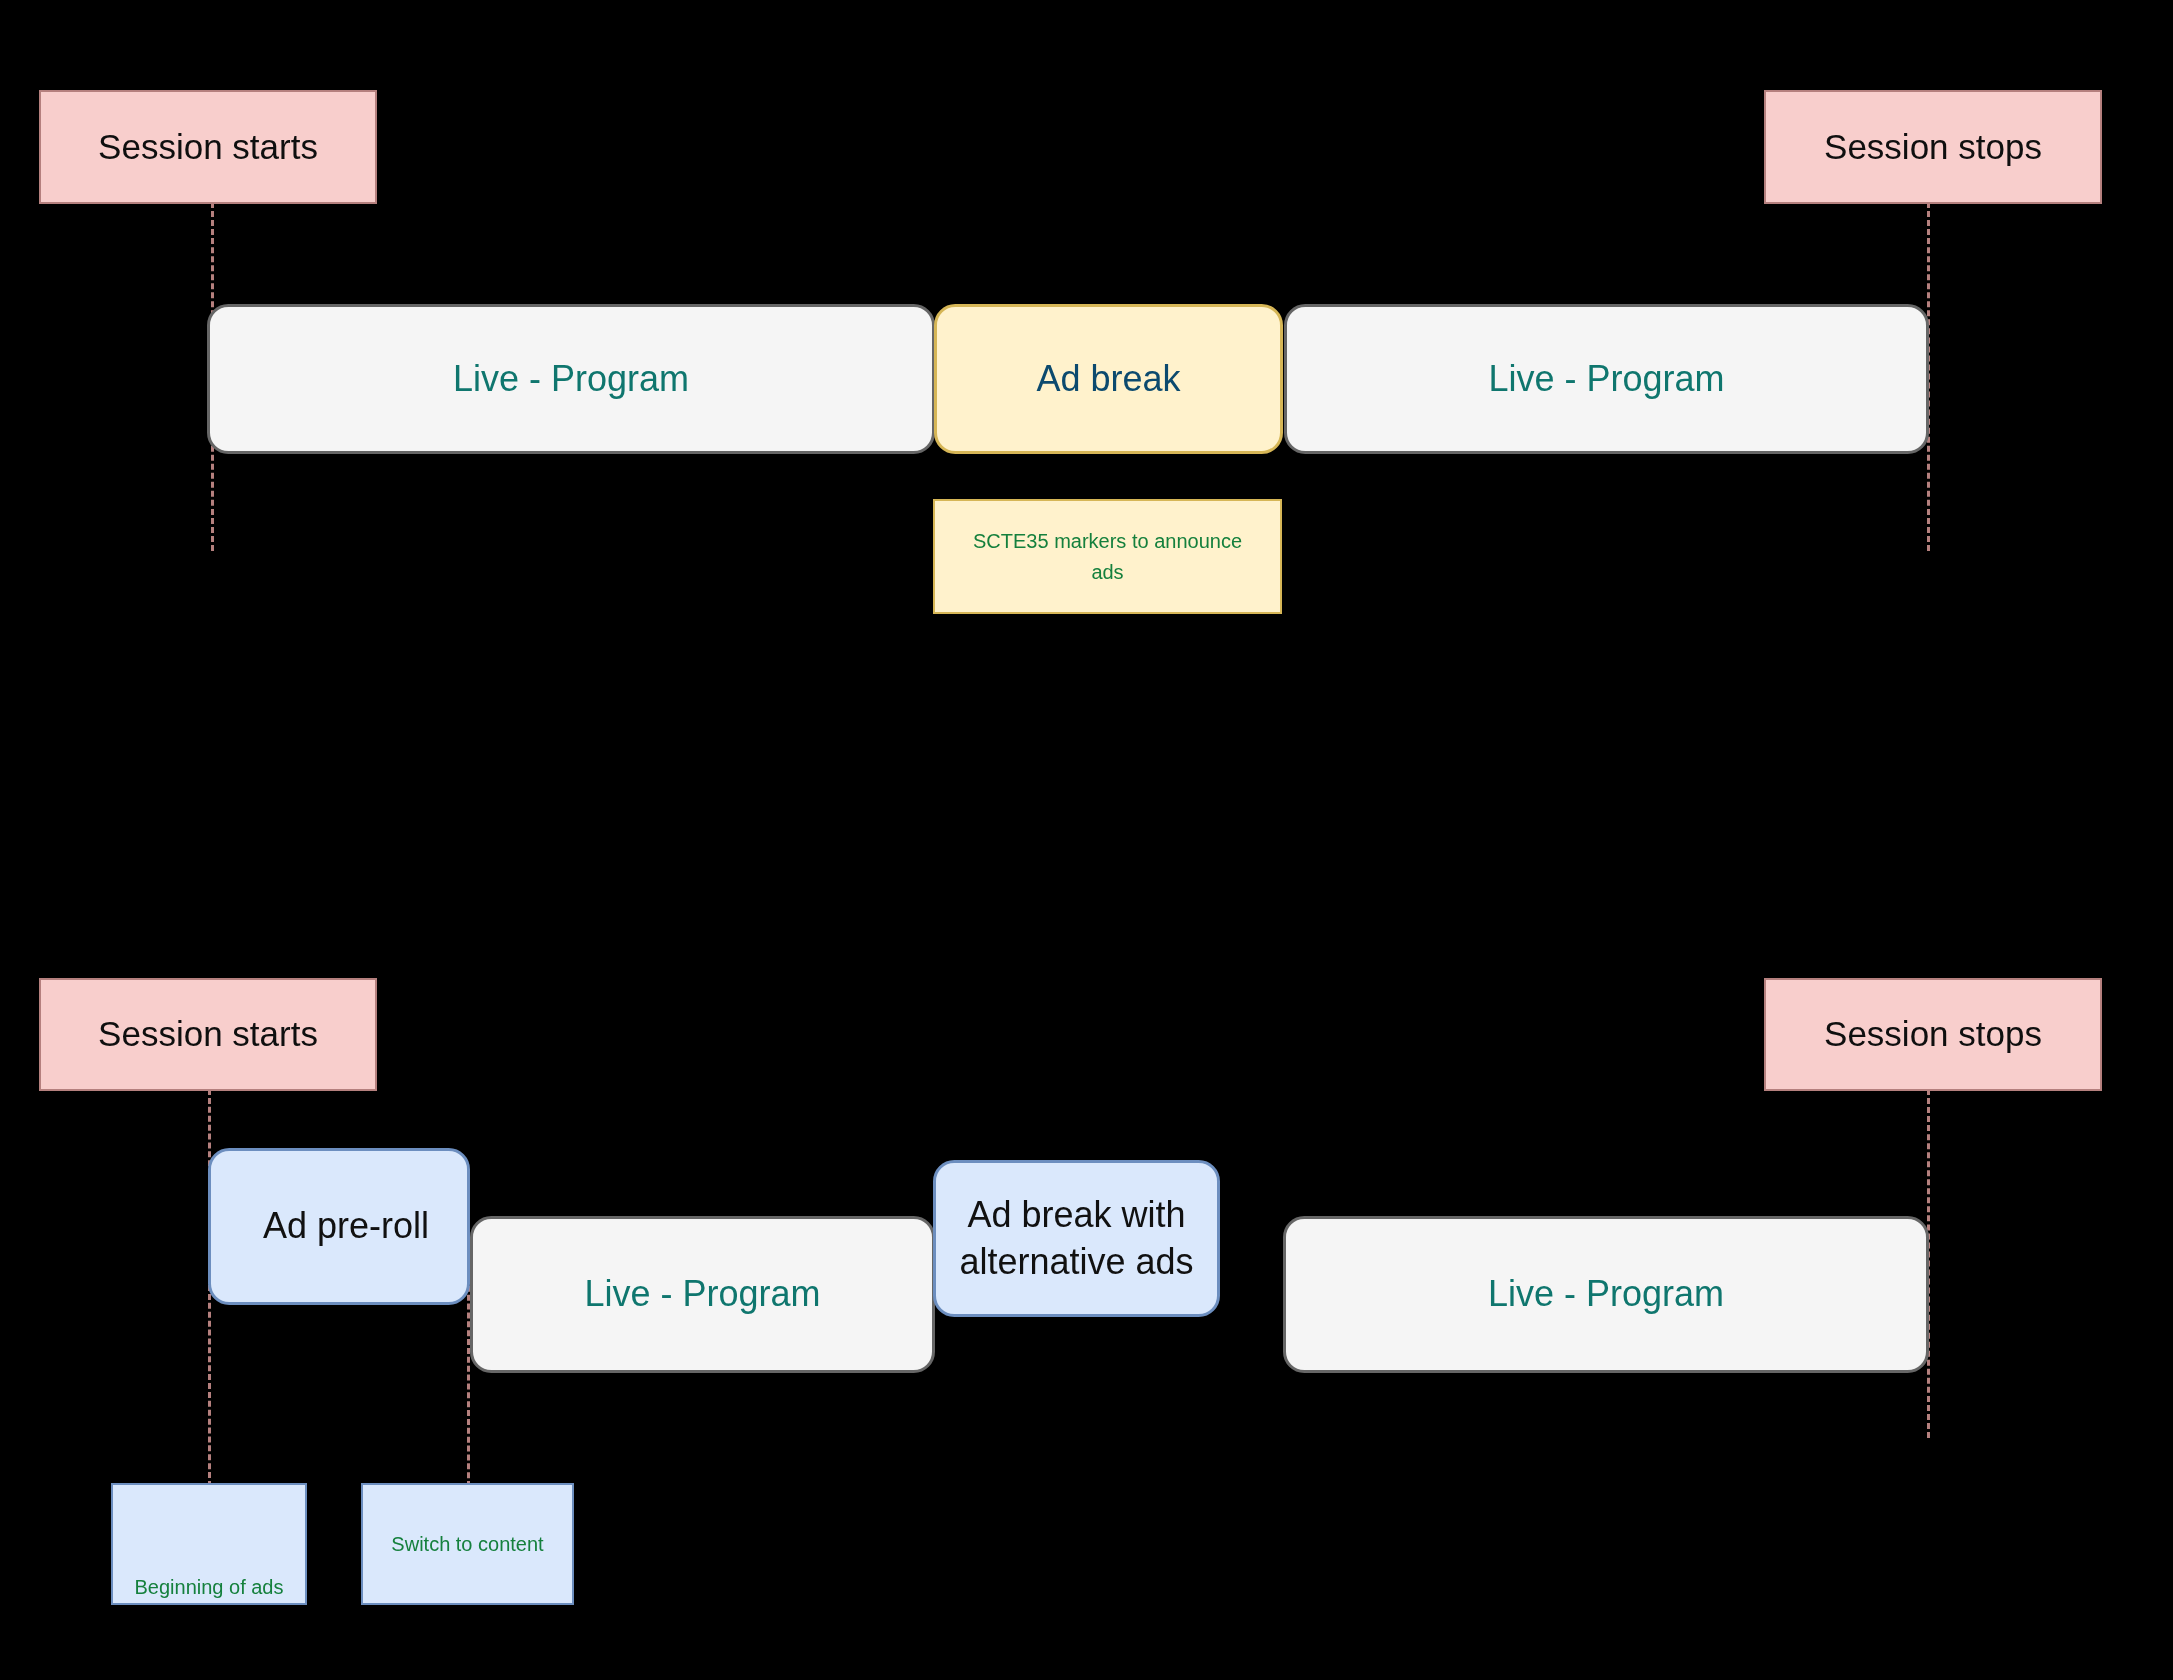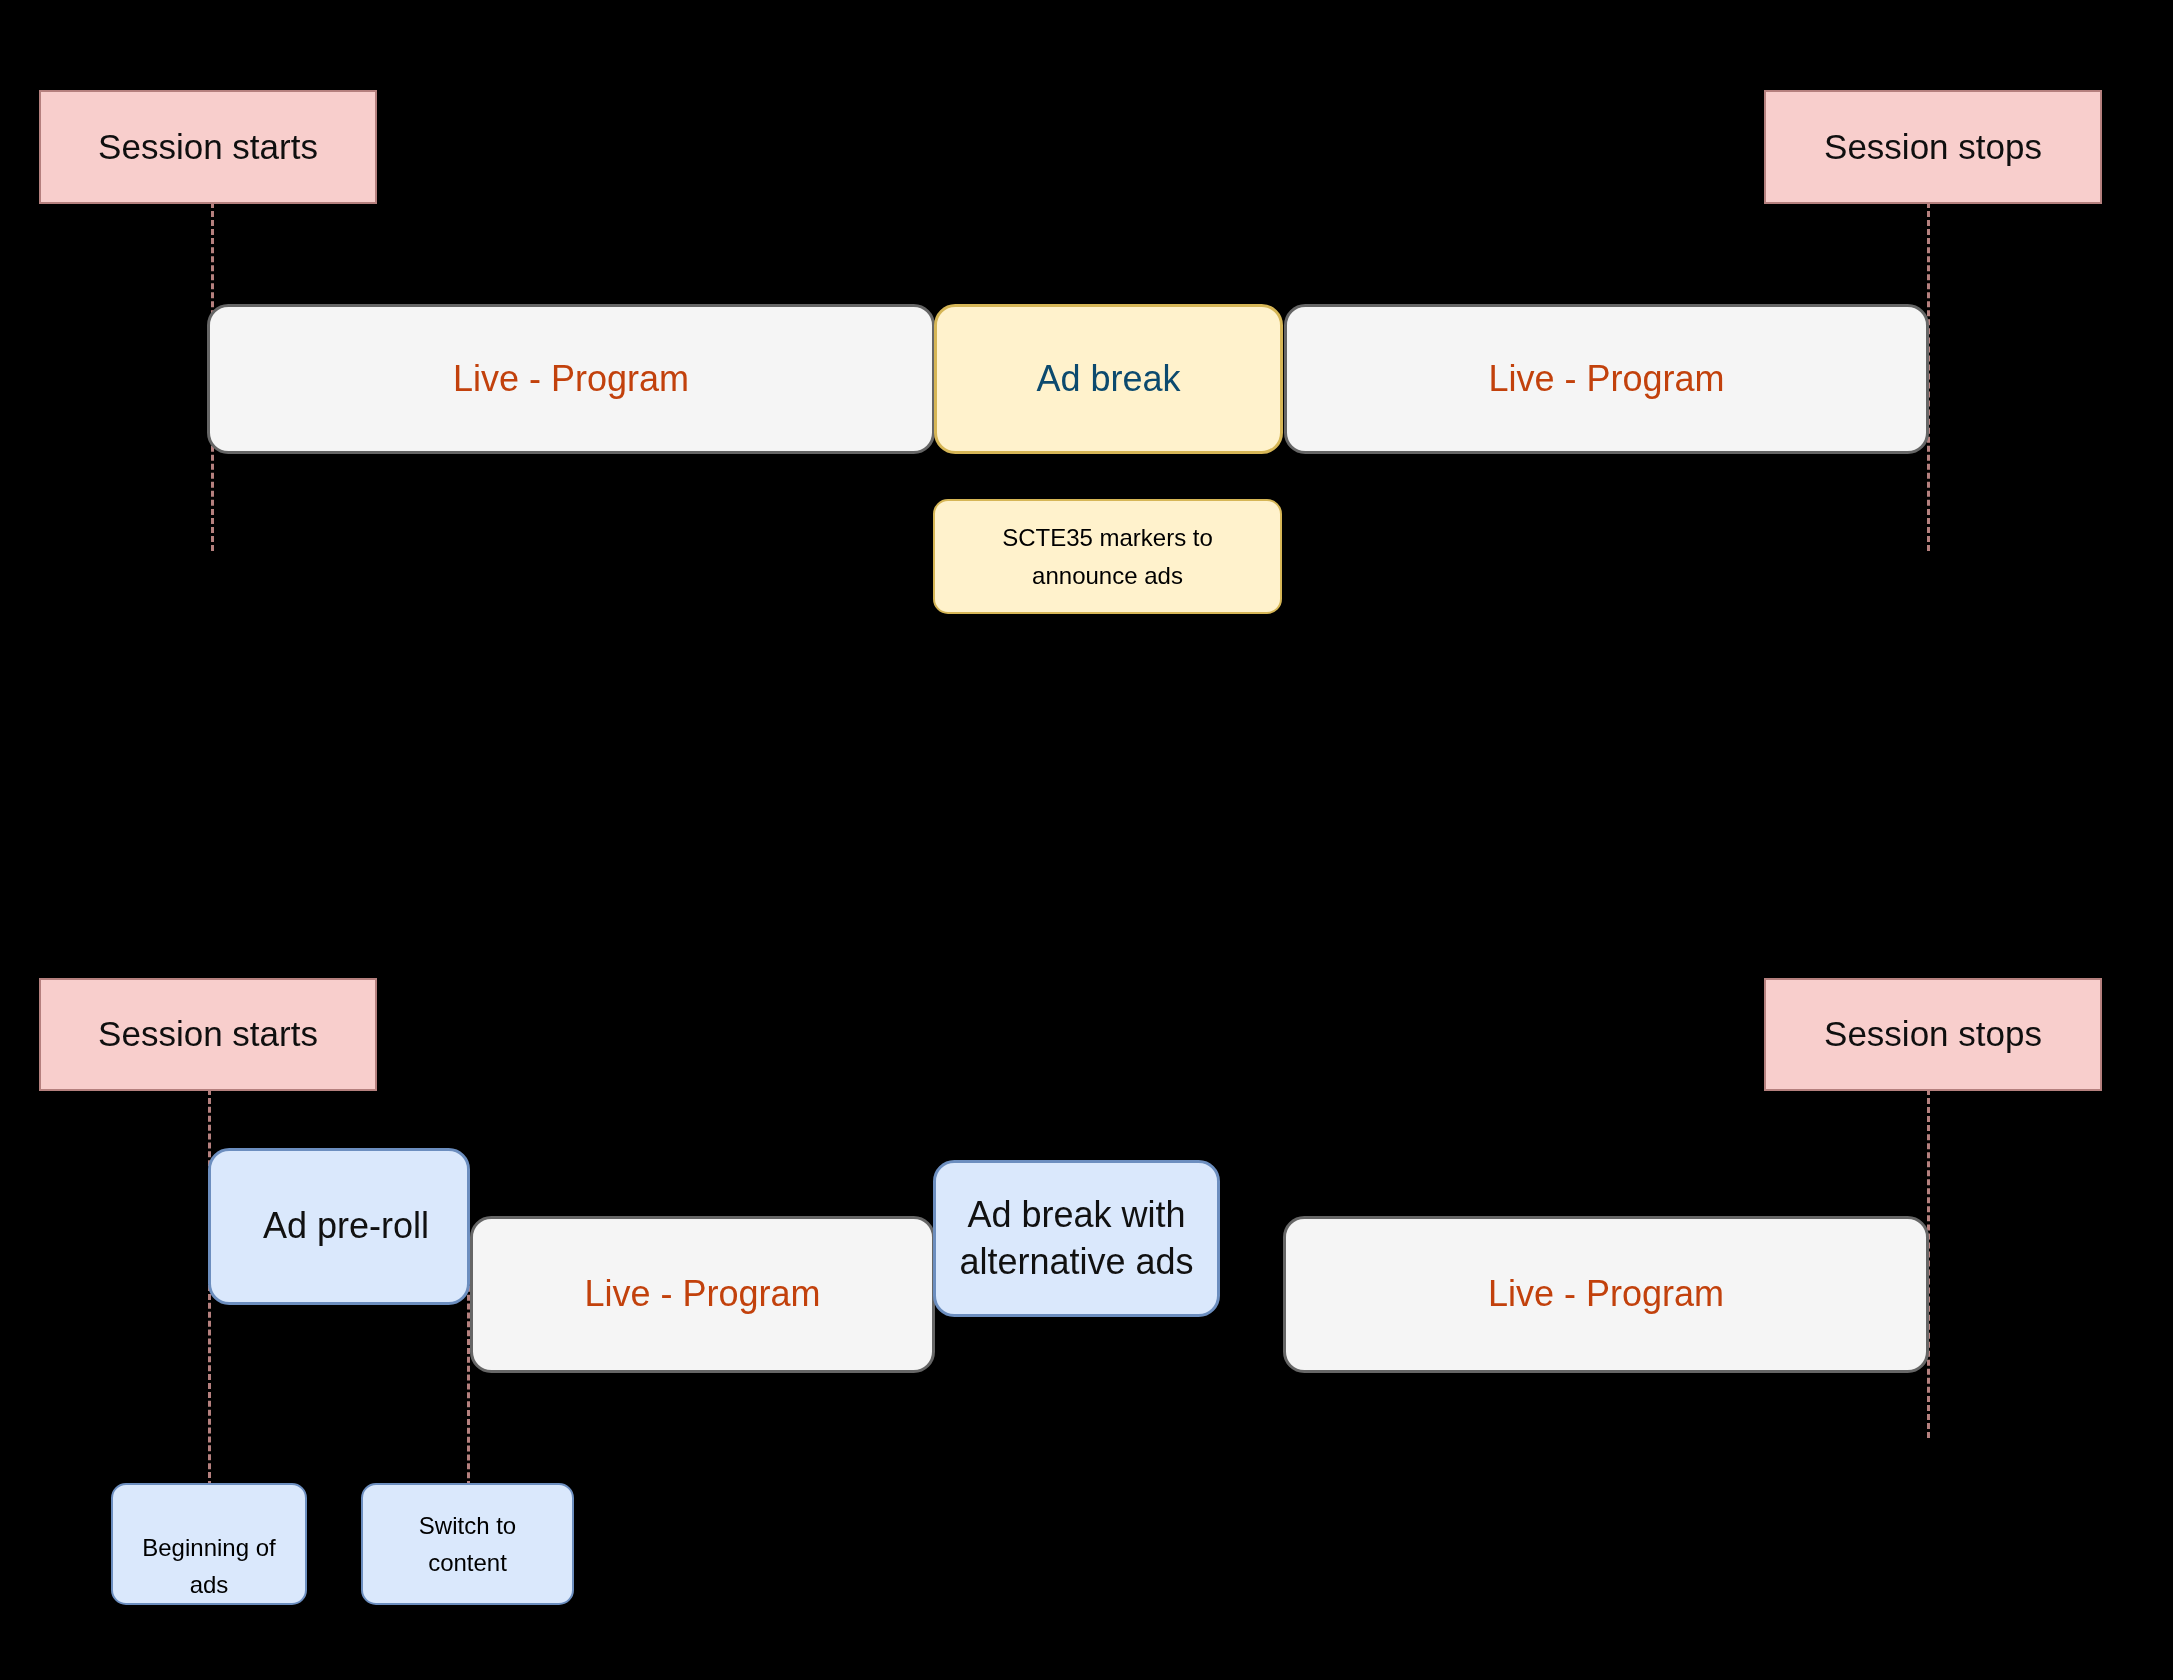--- a/index.html
+++ b/index.html
@@ -36,44 +36,43 @@
     background: #f8cecc;
     border: 2.9px solid #b5807e;
     font-size: 35px;
     color: #0f0f0f;
   }
 
   
   .segment {
     border-radius: 21.3px;
     font-size: 36px;
-    color: #c2410c;
+    color: #0f766e;
   }
   .segment-content {
     background: #f5f5f5;
     border: 3.9px solid #666666;
   }
   .segment-ad-yellow {
     background: #fff2cc;
     border: 3.9px solid #d6b656;
     color: #0c4a6e;
   }
   .segment-ad-blue {
     background: #dae8fc;
     border: 3.9px solid #6c8ebf;
     color: #111111;
     line-height: 1.28;
   }
 
   
   .callout {
-    font-size: 24px;
+    font-size: 20px;
     line-height: 1.55;
-    color: #000000;
-    border-radius: 15px;
+    color: #15803d;
   }
   .callout-yellow {
     background: #fff2cc;
     border: 2.9px solid #d6b656;
   }
   .callout-blue {
     background: #dae8fc;
     border: 2.9px solid #6c8ebf;
   }
 

